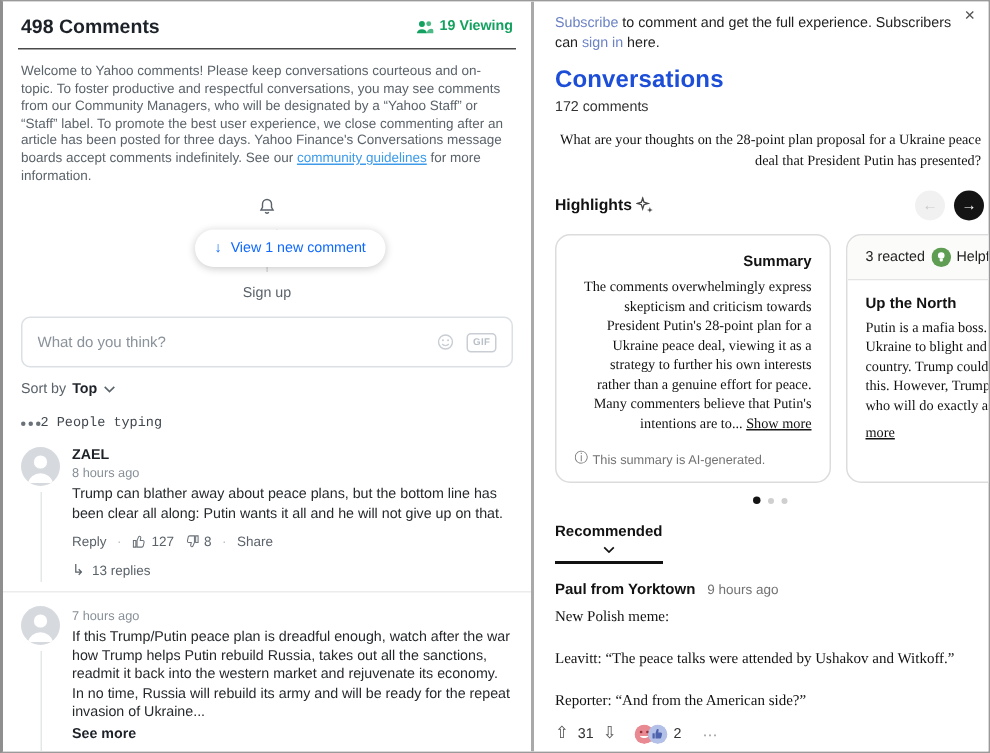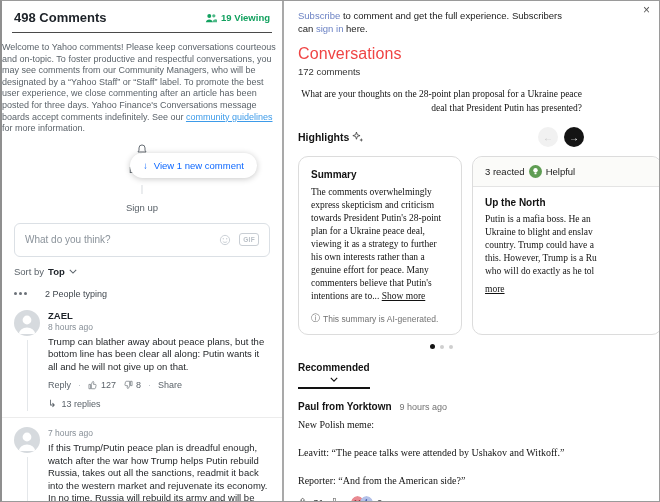--- a/index.html
+++ b/index.html
@@ -4,41 +4,41 @@
 <style>
   * { margin:0; padding:0; box-sizing:border-box; }
   html,body { background:#e8e8e8; }
   .app {
     width:660px; height:502px; display:flex; background:#fff;
     border:1px solid #9a9a9a; border-left:2px solid #8f8f8f;
     font-family:"Liberation Sans", sans-serif; color:#1d2228; overflow:hidden;
     position:relative; margin:0 auto;
   }
   
-  .lp { width:282px; border-right:2px solid #a9a9a9; position:relative; overflow:hidden; background:#fff; }
+  .lp { width:354px; border-right:2px solid #a9a9a9; position:relative; overflow:hidden; background:#fff; }
   .lp-header { display:flex; justify-content:space-between; align-items:center; padding:9px 12px 7px; }
   .lp-title { font-size:13px; font-weight:800; color:#1d2228; }
   .viewing { display:flex; align-items:center; gap:4px; color:#12a15f; font-size:9.5px; font-weight:600; }
   .lp-rule { height:1px; background:#4a4a4a; margin:0 10px; }
-  .welcome { padding:9px 0 2px; font-size:9px; line-height:11.6px; color:#5b636a; }
+  .welcome { padding:9px 12px 2px; font-size:9px; line-height:11.6px; color:#5b636a; }
   .welcome a { color:#3d9be9; text-decoration:underline; cursor:pointer; }
   .auth-row { display:flex; justify-content:flex-end; align-items:center; gap:8px; padding:6px 12px 4px; font-size:9.5px; color:#5b636a;flex-direction:column; }
   .auth-row .pipe { color:#d0d4d9; }
   .auth-row span[data-name$="link"] { cursor:pointer; }
   .composer { margin:6px 12px 0; border:1px solid #dbe0e5; border-radius:6px; height:34px; display:flex; align-items:center; padding:0 10px; gap:8px; }
   .composer input { flex:1; border:none; outline:none; font-size:10px; color:#1d2228; font-family:"Liberation Sans",sans-serif; }
   .composer input::placeholder { color:#8a929a; }
   .gif-box { border:1px solid #c9ced4; border-radius:3px; color:#b9bfc6; font-size:6.5px; font-weight:700; padding:2px 3px; letter-spacing:.3px; }
   .sort-row { display:flex; align-items:center; gap:4px; padding:9px 12px 0; font-size:9.5px; color:#5b636a; }
   .sort-row b { color:#1d2228; }
   .chev { width:8px; height:5px; color:#5b636a; }
   .pill { position:absolute; top:152px; left:128px; background:#fff; border-radius:16px;
     box-shadow:0 1px 6px rgba(0,0,0,.22); padding:7px 13px; display:flex; align-items:center; gap:6px;
     color:#0f69ff; font-size:9.5px; cursor:pointer; z-index:5; }
-  .typing-row { display:flex; align-items:center; gap:18px; padding:12px 12px 2px; font-size:9px; color:#40474e; }
+  .typing-row { display:flex; align-items:center; gap:0; padding:12px 12px 2px; font-size:9px; color:#40474e;font-family:Liberation Mono, monospace; }
   .tdots { display:flex; gap:2px; }
   .tdots i { width:3px; height:3px; border-radius:50%; background:#6b7178; }
   
   .comment { display:flex; gap:8px; padding:9px 12px 0; }
   .c-left { width:26px; display:flex; flex-direction:column; align-items:center; flex:none; }
   .avatar { width:26px; height:26px; border-radius:50%; background:#d6dade; overflow:hidden; flex:none; }
   .thread { width:1px; flex:1; background:#e4e7ea; margin-top:4px; }
   .c-main { flex:1; min-width:0; }
   .c-name { font-size:9.5px; font-weight:800; color:#1d2228; }
   .c-time { font-size:8.5px; color:#878f97; margin-top:1px; }
@@ -49,32 +49,32 @@
   .vote { display:flex; align-items:center; gap:3px; cursor:pointer; }
   .vote svg { width:10px; height:10px; }
   .c-replies { display:flex; align-items:center; gap:5px; font-size:9px; color:#5b636a; margin:8px 0 2px; cursor:pointer; }
   .branch { font-size:10px; color:#5b636a; }
   .c-divider { height:1px; background:#ececec; margin-top:6px; }
   
   .rp { flex:1; position:relative; padding:8px 0 0 14px; overflow:hidden; background:#fff; }
   .close-btn { position:absolute; top:3px; right:9px; font-size:12px; color:#555; cursor:pointer; line-height:1; }
   .subscribe { width:278px; font-size:9.5px; line-height:13px; color:#222; }
   .subscribe a { color:#6b82c4; text-decoration:none; cursor:pointer; }
-  .rp-title { margin-top:10px; font-size:16px; font-weight:400; color:#ef4444; letter-spacing:.1px; }
+  .rp-title { margin-top:10px; font-size:16px; font-weight:700; color:#1d4ed8; letter-spacing:.1px; }
   .rp-count { margin-top:3px; font-size:9.5px; color:#333; }
   .question { margin-top:11px; width:284px; font-family:"Liberation Serif",serif; font-size:9.5px; line-height:13.5px; color:#121212;text-align:right; }
   .hl-row { margin-top:12px; display:flex; align-items:center; justify-content:space-between; width:286px; }
   .hl-label { display:flex; align-items:center; gap:3px; font-size:10.5px; font-weight:800; color:#121212; }
   .hl-arrows { display:flex; gap:6px; }
   .circ-btn { width:20px; height:20px; border-radius:50%; display:flex; align-items:center; justify-content:center; font-size:10px; border:none; cursor:pointer; }
   .circ-btn.prev { background:#f1f1f1; color:#c9c9c9; }
   .circ-btn.next { background:#141414; color:#fff; }
   .cards { margin-top:9px; display:flex; gap:10px; width:600px; align-items:stretch; }
   .card { border:1px solid #dcdcdc; border-radius:10px; background:#fff; flex:none; }
-  .card.summary { width:164px; padding:12px 12px 9px; }
+  .card.summary { width:184px; padding:12px 12px 9px;text-align:right; }
   .card-title { font-size:10px; font-weight:800; color:#121212; }
   .card-body { margin-top:6px; font-family:"Liberation Serif",serif; font-size:9.5px; line-height:13px; color:#121212; }
   .card-body a { color:#121212; text-decoration:underline; cursor:pointer;margin-top:24px; }
   .ai-note { margin-top:9px; display:flex; align-items:center; gap:3px; font-size:8.5px; color:#727272; }
   .ai-note .info-glyph { font-size:9px; }
   .card.reacted { width:190px; overflow:hidden; }
   .rc-head { display:flex; align-items:center; gap:4px; padding:8px 12px; border-bottom:1px solid #e4e4e4; background:#fbfbf9; font-size:9.5px; color:#222; border-radius:10px 10px 0 0; }
   .rc-body-wrap { padding:10px 12px; }
   .hl-author { font-size:10px; font-weight:800; color:#121212; }
   .hl-body { margin-top:5px; font-family:"Liberation Serif",serif; font-size:9.5px; line-height:13px; color:#121212; white-space:pre-line; }

